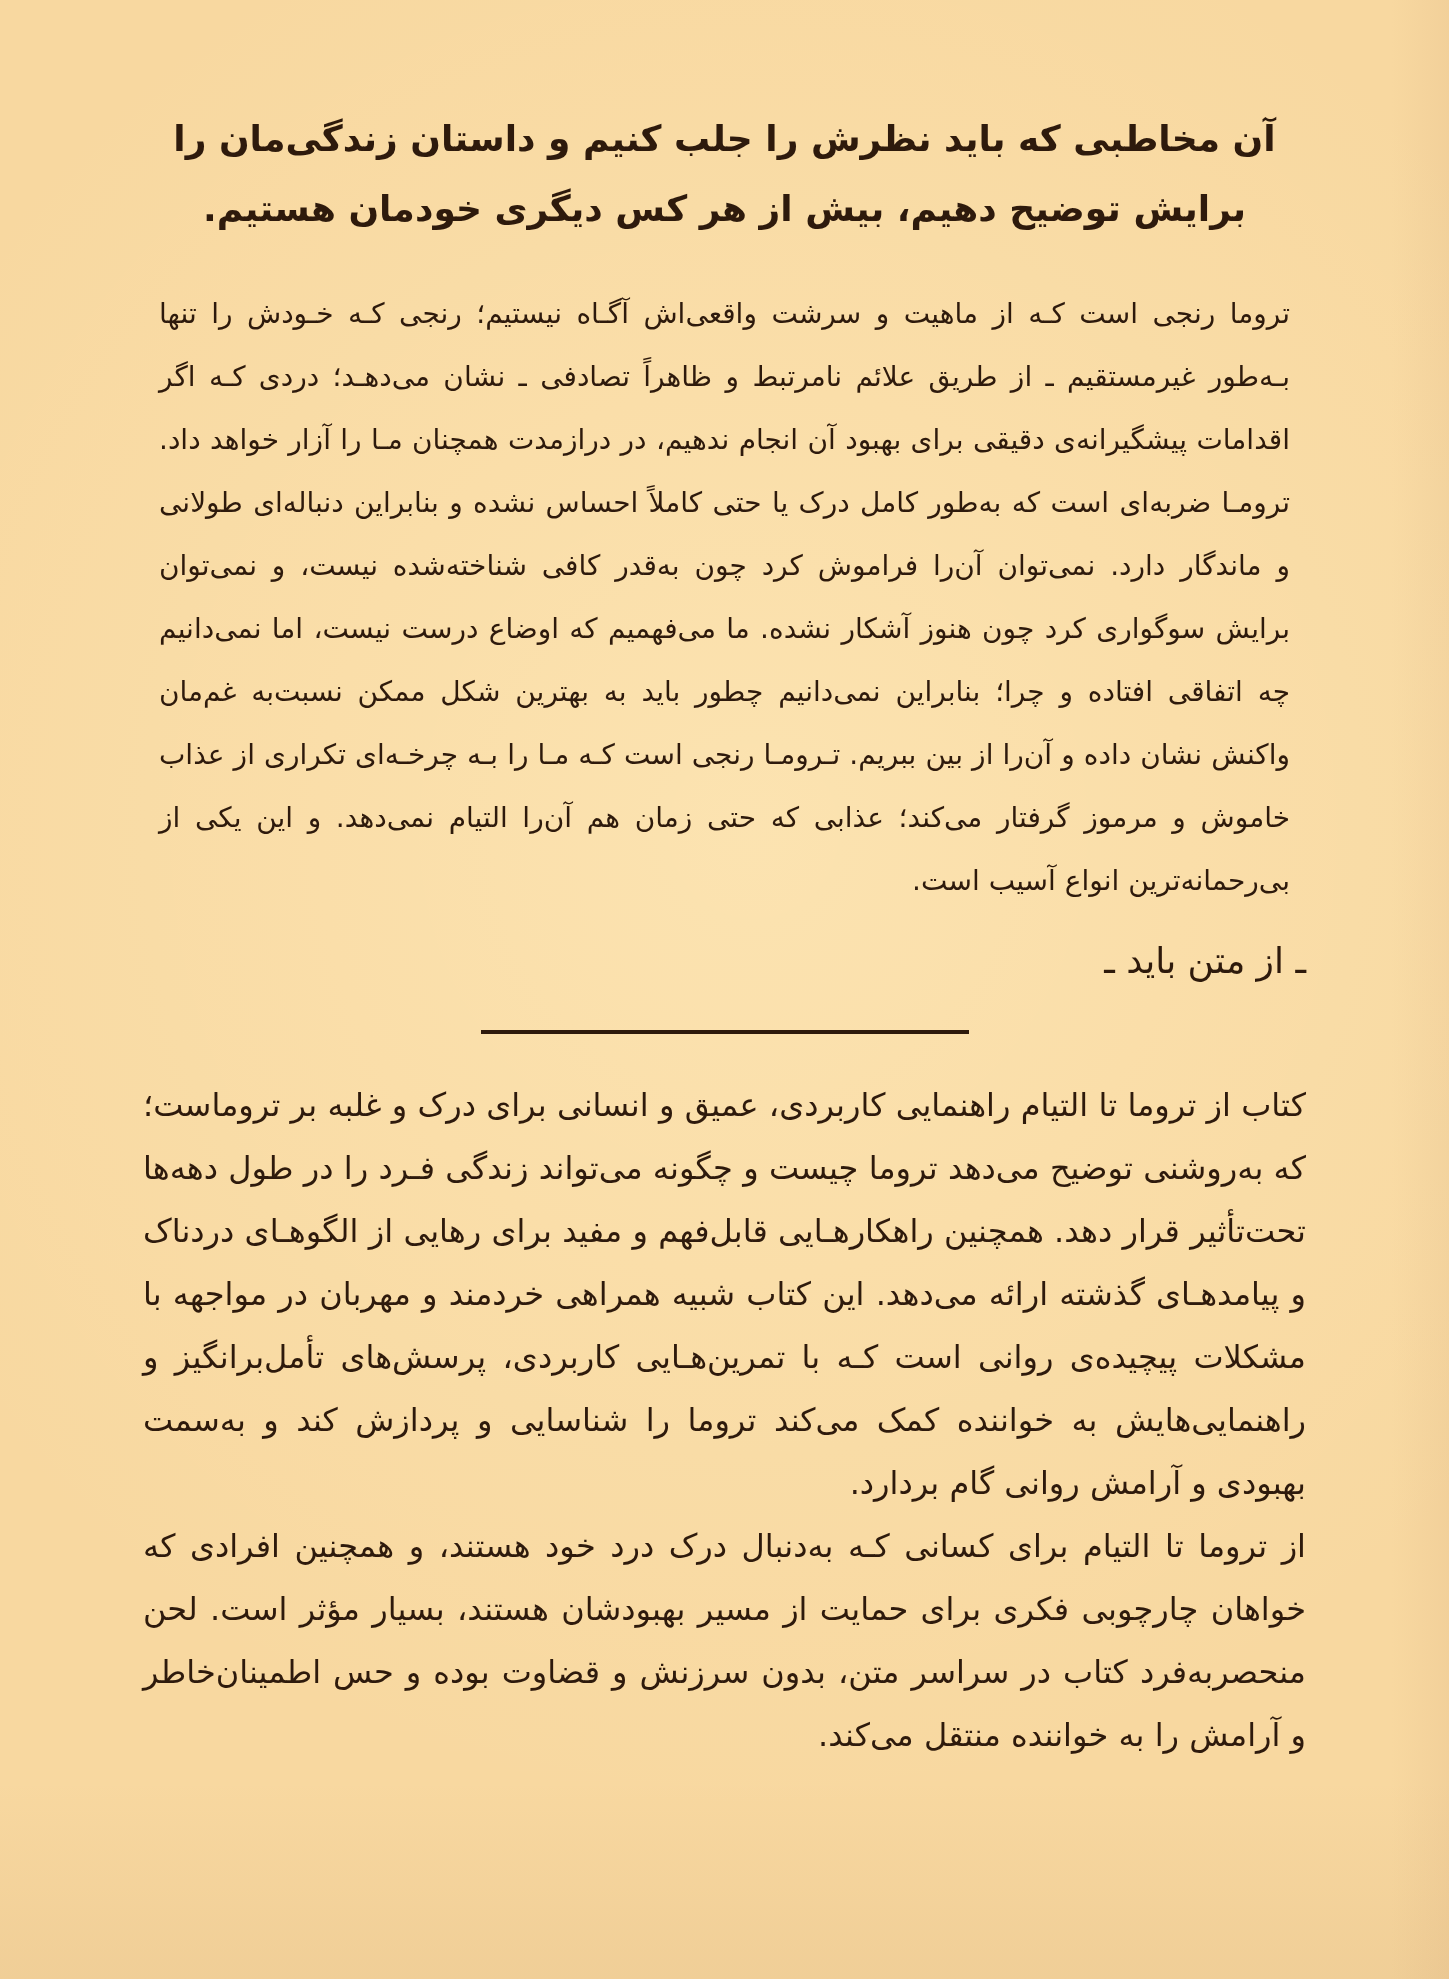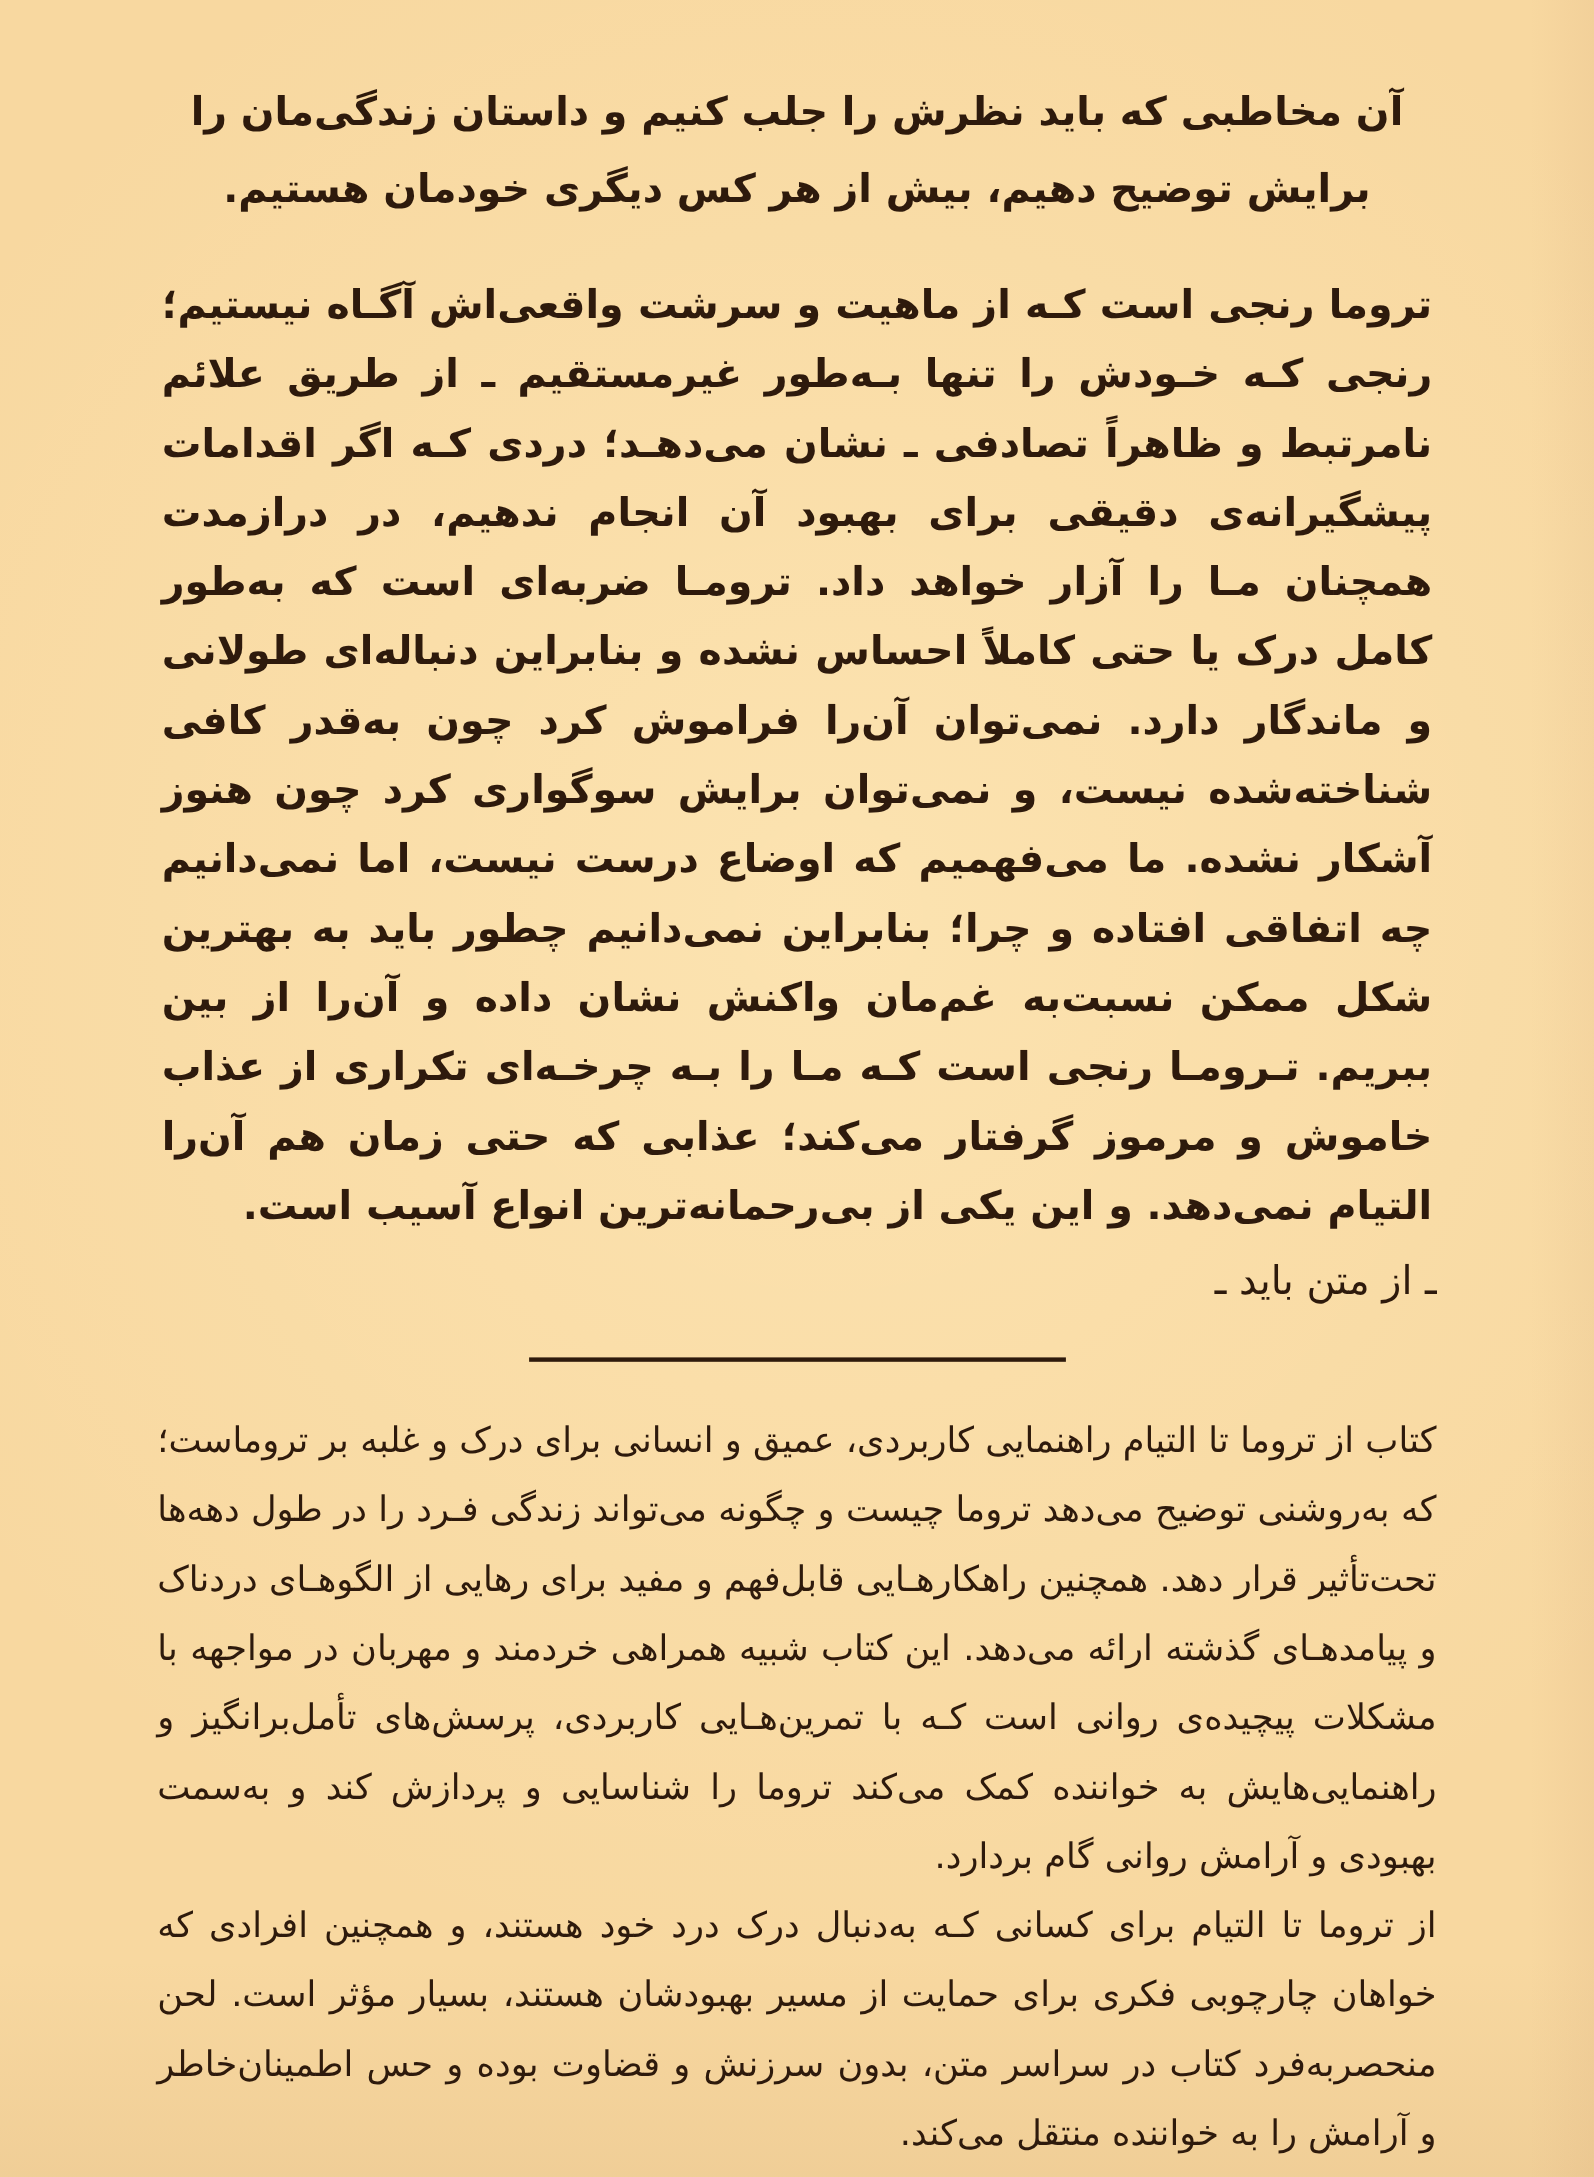--- a/index.html
+++ b/index.html
@@ -15,38 +15,37 @@
       linear-gradient(to left, rgba(190,140,100,0.10) 0%, rgba(190,140,100,0.0) 4%),
       linear-gradient(to bottom, rgba(170,120,70,0.0) 90%, rgba(170,120,70,0.10) 100%),
       #f8d8a0;
     font-family: "DejaVu Sans", sans-serif;
     color: #2e1a0c;
   }
   .page {
     box-sizing: border-box;
     width: 1449px;
     height: 1699px;
-    padding: 68px 143px 0 143px;
+    padding: 104px 143px 0 143px;
     direction: rtl;
   }
   .book-quote {
     font-weight: bold;
     font-size: 36px;
     line-height: 70px;
     text-align: center;
     margin: 0 0 38px 0;
     letter-spacing: 0px;
   }
   .excerpt-text {
-    font-size: 36px;
+    font-size: 28px;
     line-height: 63px;
     text-align: justify;
     text-justify: inter-word;
-    margin: 4px;
-    font-weight: bold;
+    margin: 16px;
   }
   .excerpt-attribution {
     font-size: 36px;
     line-height: 66px;
     text-align: right;
     margin: 0;
   }
   .section-divider {
     width: 488px;
     height: 4px;

